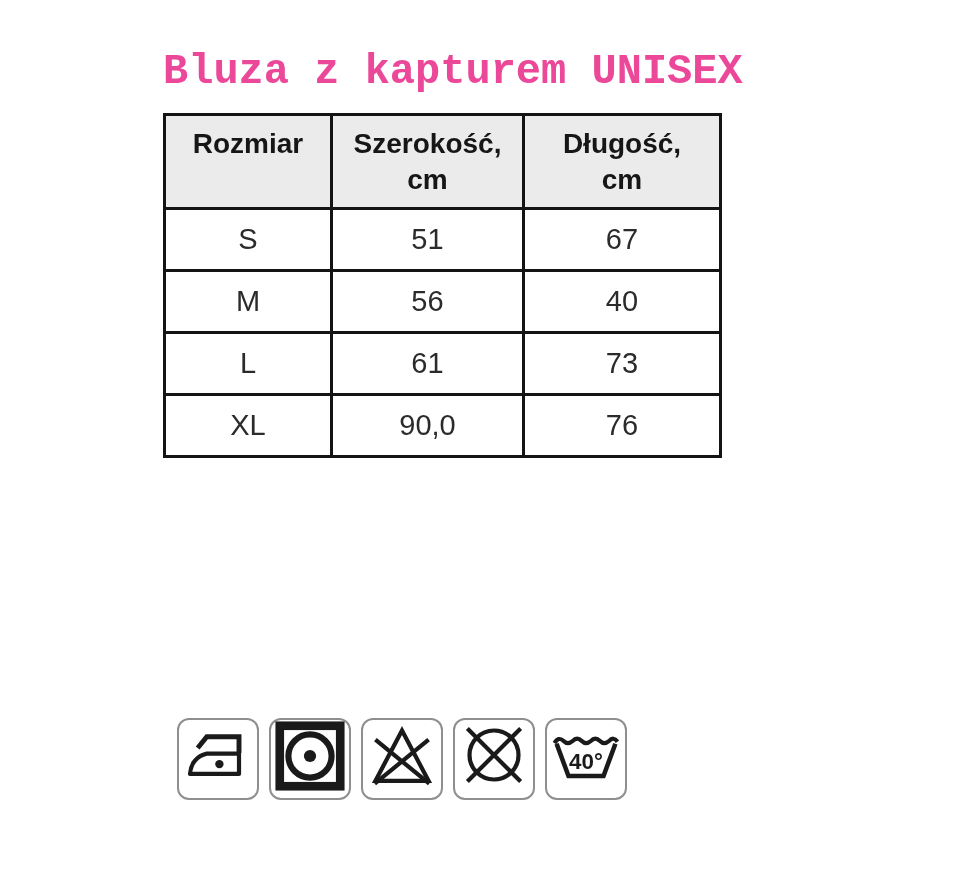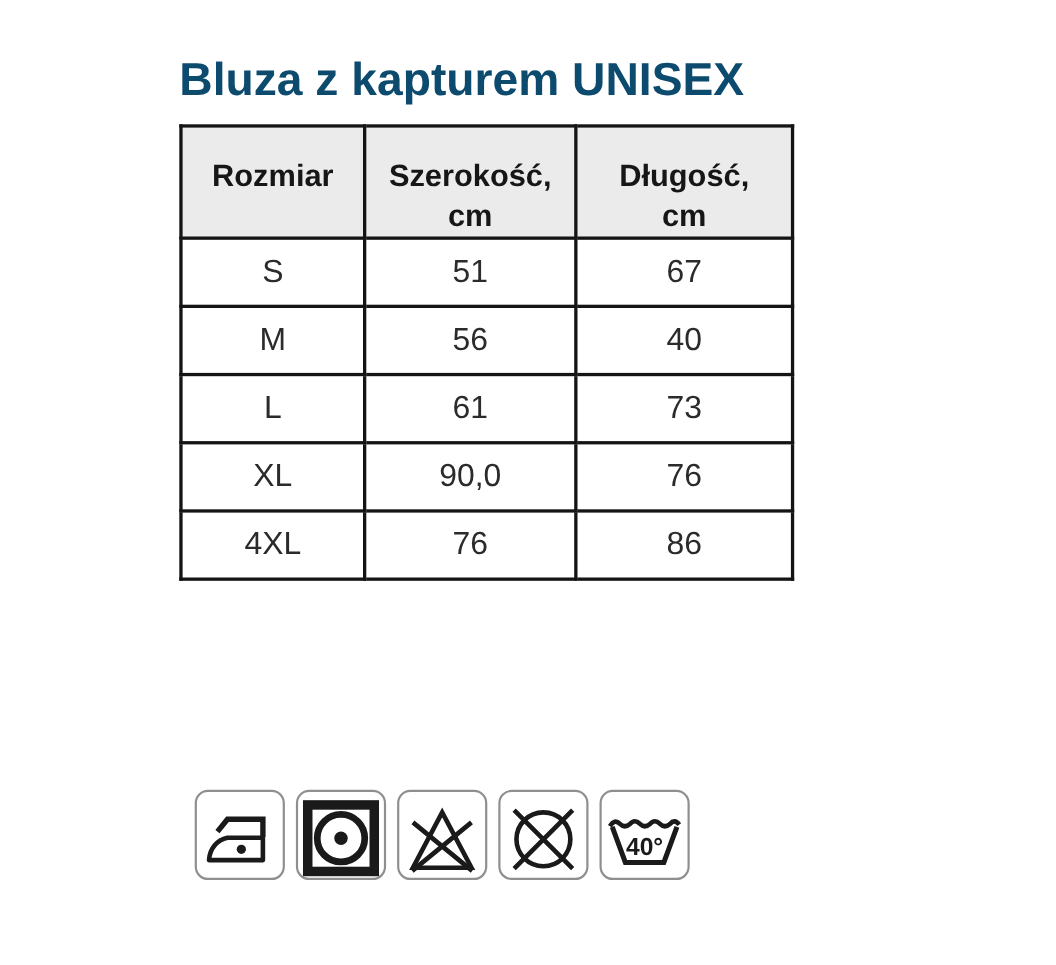--- a/index.html
+++ b/index.html
@@ -10,22 +10,23 @@
     color: #222;
     overflow: hidden;
   }
 
   .page-title {
     position: absolute;
     left: 163px; top: 48px;
     margin: 0;
     font-size: 42px;
     font-weight: bold;
-    color: #0c4a6e;
+    color: #ec4899;
     white-space: nowrap;
+    font-family: Liberation Mono, monospace;
   }
 
   table.size-table {
     position: absolute;
     left: 163px; top: 113px;
     border-collapse: collapse;
     table-layout: fixed;
     width: 556px;
   }
   .size-table col.c1 { width: 167px; }
@@ -34,21 +35,21 @@
 
   .size-table th, .size-table td {
     border: 3px solid #141414;
     text-align: center;
     box-sizing: border-box;
   }
   .size-table th {
     background: #ebebeb;
     height: 94px;
     vertical-align: top;
-    padding-top: 26px;
+    padding-top: 10px;
     font-size: 28px;
     line-height: 36px;
     font-weight: bold;
     color: #161616;
     white-space: pre-line;
   }
   .size-table td {
     height: 62px;
     background: #ffffff;
     font-size: 29px;
@@ -63,21 +64,21 @@
     display: flex;
     gap: 10px;
   }
   .care-tile {
     width: 82px; height: 82px;
     box-sizing: border-box;
     background: #ffffff;
     border: 2px solid #8f8f8f;
     border-radius: 12px;
     display: flex;
-    align-items: flex-end;
+    align-items: flex-start;
     justify-content: center;
   }
   .care-tile svg { display: block; }
   .care-stroke { stroke: #1a1a1a; fill: none; }
   .care-fill   { fill: #1a1a1a; }
   .care-text {
     font-family: "Liberation Sans", sans-serif;
     font-weight: bold;
     fill: #1a1a1a;
   }
@@ -116,25 +117,20 @@
     <tr>
       <td>L</td>
       <td>61</td>
       <td>73</td>
     </tr>
     <tr>
       <td>XL</td>
       <td>90,0</td>
       <td>76</td>
     </tr>
-    <tr>
-      <td>4XL</td>
-      <td>76</td>
-      <td>86</td>
-    </tr>
   </tbody>
 </table>
 
 <div class="care-row">
 
   <div class="care-tile" title="iron-low-icon">
     <svg width="70" height="70" viewBox="0 0 100 100">
       <path class="care-stroke" stroke-width="7" d="M21 40 L34 24 L80 24 L80 47"></path>
       <path class="care-stroke" stroke-width="6" stroke-linejoin="round" d="M34 48 L80 48 L80 77 L10 77 C11 62 20 51 34 48 Z"></path>
       <circle class="care-fill" cx="52" cy="63" r="6"></circle>

